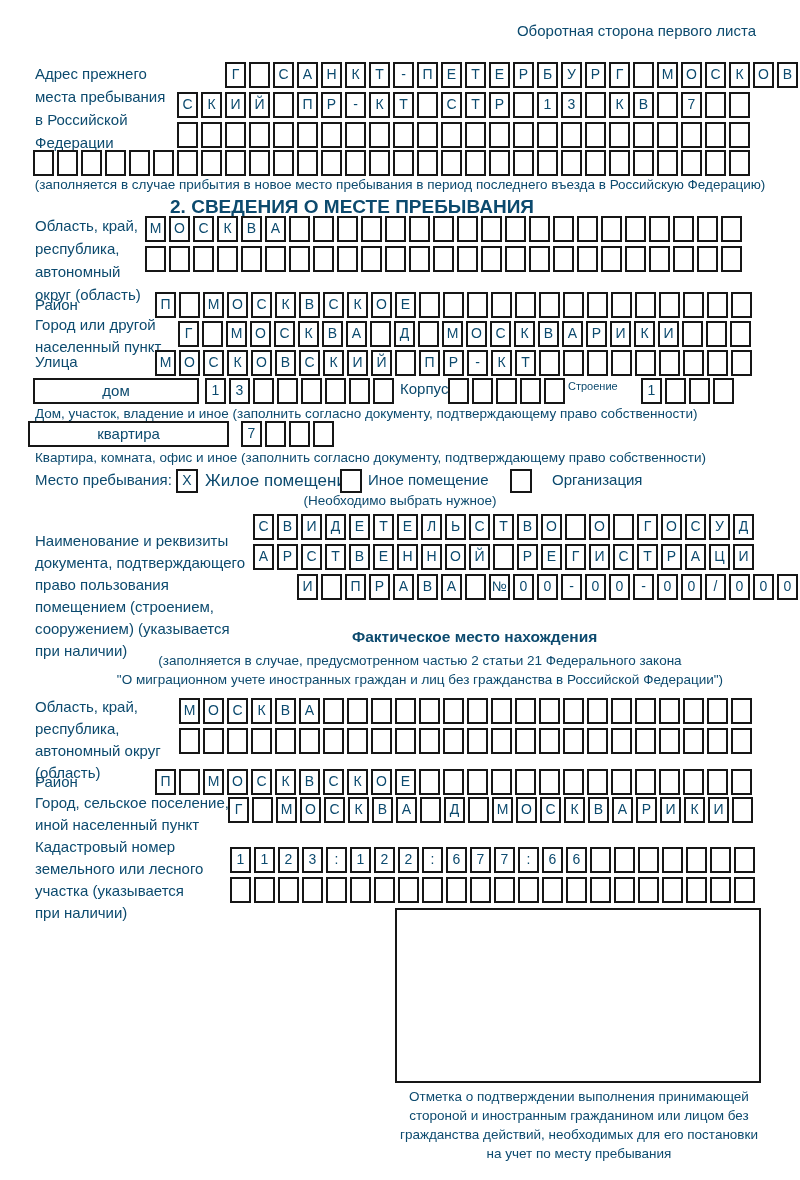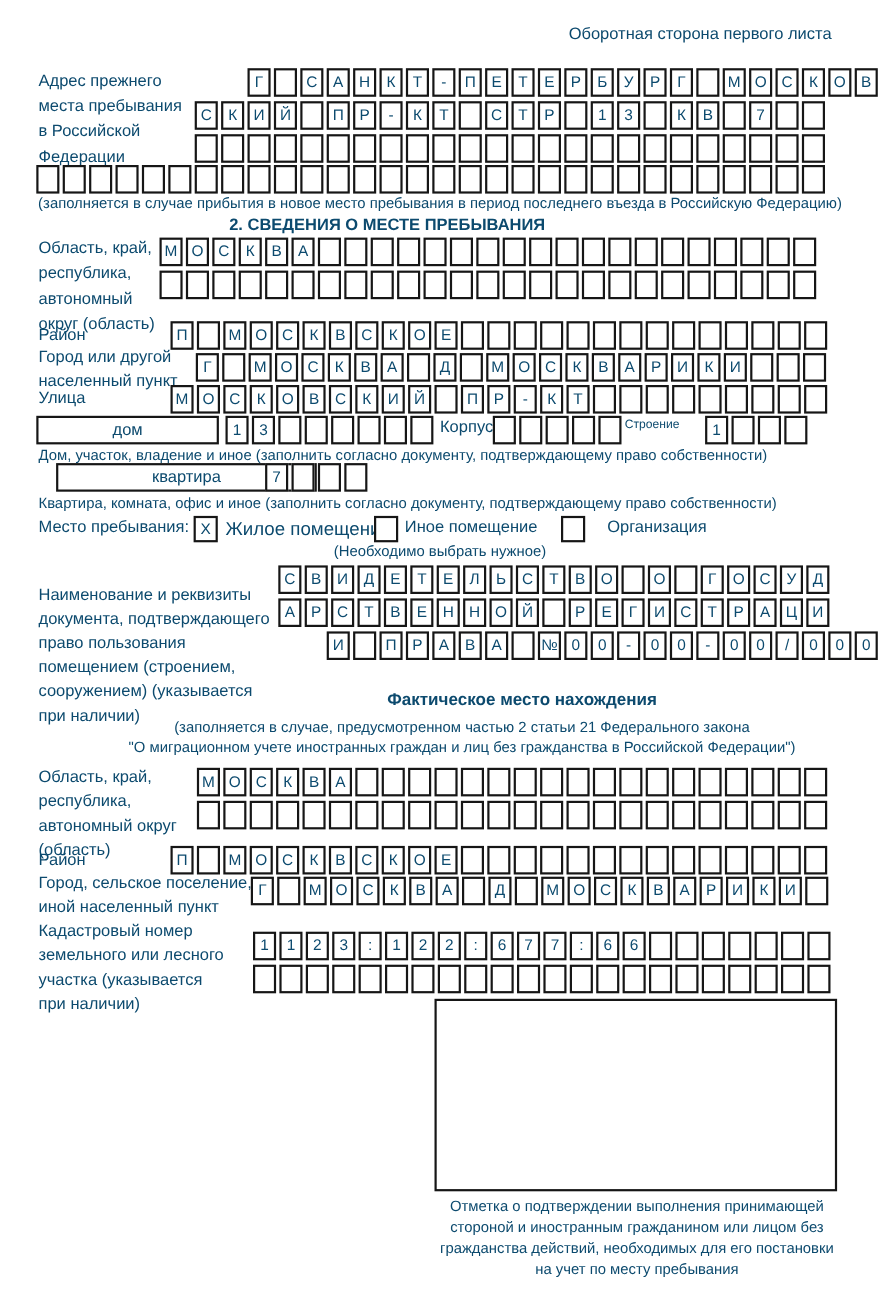--- a/index.html
+++ b/index.html
@@ -22,38 +22,38 @@
   .bigbox{position:absolute;box-sizing:border-box;border:2px solid #161616;background:#fff;}
 
   
   .side-note{top:22px;left:400px;width:356px;text-align:right;font-size:15px;}
   .prev-label{top:62px;left:35px;}
   .g-prev1{top:62px;left:177px;padding-left:48px;}
   .g-prev2{top:92px;left:177px;}
   .g-prev3{top:122px;left:177px;}
   .g-prev4{top:150px;left:33px;}
   .prev-note{top:177px;left:0;width:800px;}
-  .sec2-title{top:196px;left:0;width:704px;font-size:15px;}
+  .sec2-title{top:196px;left:0;width:704px;font-size:19px;}
   .region-label{top:214px;left:35px;}
   .g-region1{top:216px;left:145px;}
   .g-region2{top:246px;left:145px;}
   .district-label{top:293px;left:35px;}
   .g-district{top:292px;left:155px;}
   .city-label{top:314px;left:35px;}
   .g-city{top:321px;left:178px;}
   .street-label{top:350px;left:35px;}
   .g-street{top:350px;left:155px;}
   .house-box{top:378px;left:33px;width:166px;}
   .g-house{top:378px;left:205px;}
   .korpus-label{top:380px;left:400px;font-size:15px;}
   .g-korpus{top:378px;left:448px;}
   .stroenie-label{top:380px;left:568px;font-size:11px;}
   .g-stroenie{top:378px;left:641px;}
   .house-note{top:406px;left:35px;}
-  .flat-box{top:421px;left:51px;width:237px;}
+  .flat-box{top:421px;left:28px;width:201px;}
   .g-flat{top:421px;left:241px;}
   .flat-note{top:450px;left:35px;}
   .stay-label{top:471px;left:35px;font-size:15px;}
   .chk1{top:469px;left:176px;}
   .opt1{top:471px;left:205px;font-size:17px;}
   .chk2{top:469px;left:340px;}
   .opt2{top:471px;left:368px;font-size:15px;}
   .chk3{top:469px;left:510px;}
   .opt3{top:471px;left:552px;font-size:15px;}
   .choose-note{top:493px;left:0;width:800px;}

